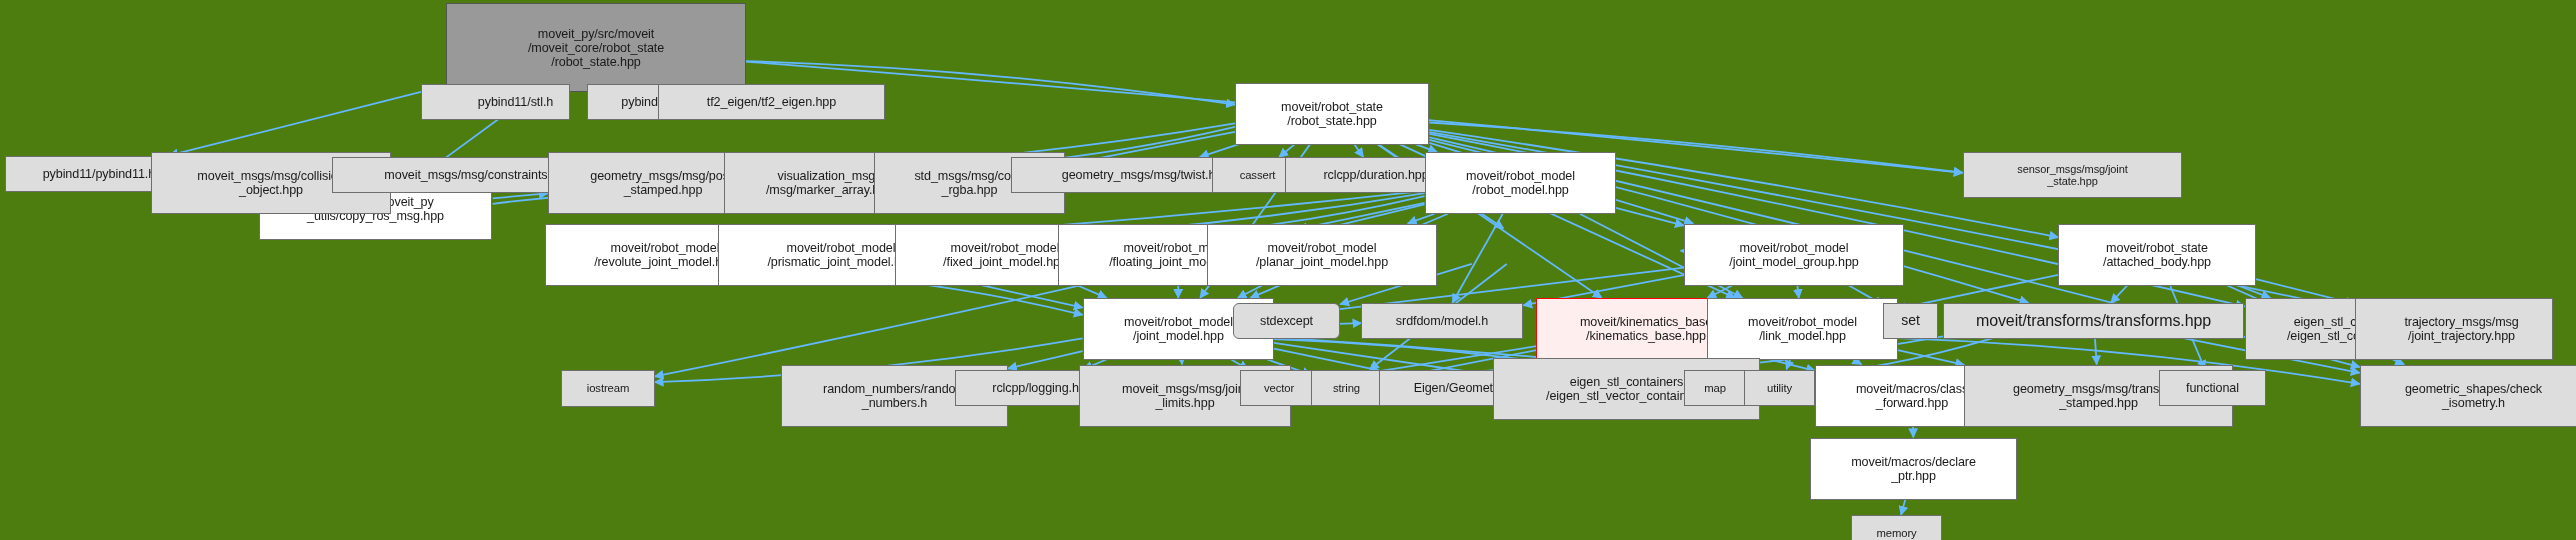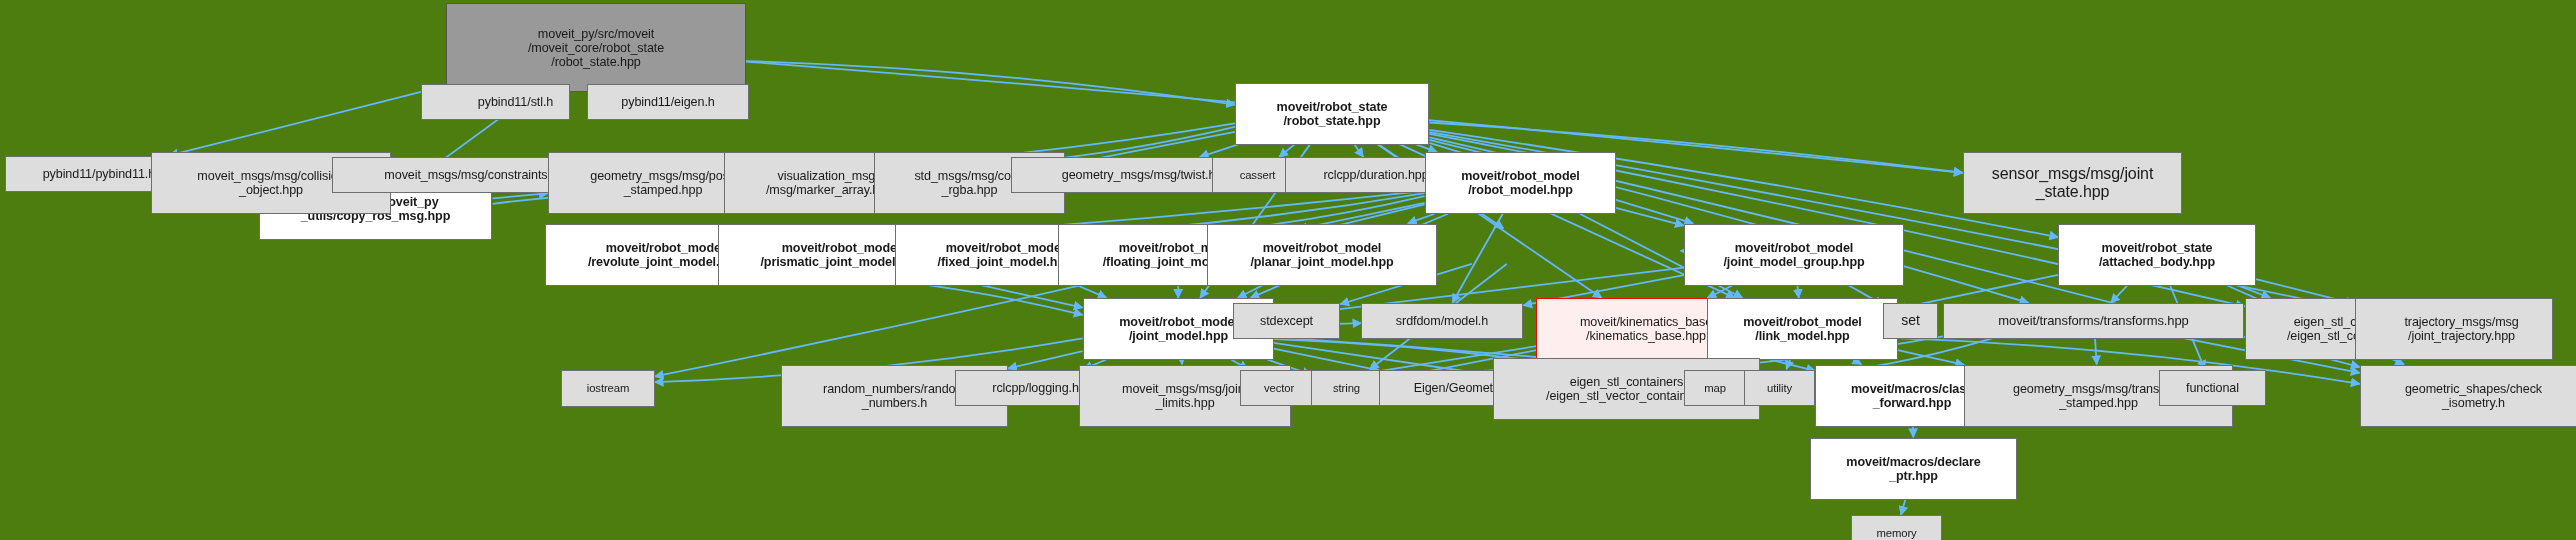--- a/index.html
+++ b/index.html
@@ -41,21 +41,20 @@
     padding: 0.8px 4.9px;
     z-index: 5;
   }
   .node.root {
     background: #999999;
     border-color: #555555;
   }
   .node.white {
     background: #ffffff;
     border-color: #6e6e6e;
-    font-weight: bold;
   }
   .node.highlight {
     background: #ffeeee;
     border: 0.8px solid #ff0000;
   }
 </style>
 </head>
 <body>
 
 <div id="graph">
@@ -157,63 +156,64 @@
         <path d="M 2351.6 616.0 Q 2348.8 626.0 2346.1 636.0" marker-end="url(#arrow)"></path>
       </g>
   </svg>
 <div class="node root" style="left: 446px; top: 3.2px; width: 300px; height: 89px; font-size: 12.6px;">moveit_py/src/moveit
 /moveit_core/robot_state
 /robot_state.hpp</div>
     <div class="node white" style="left: 259px; top: 178px; width: 233px; height: 62px; font-size: 12.6px;">moveit_py/moveit_py
 _utils/copy_ros_msg.hpp</div>
     <div class="node" style="left: 421px; top: 84px; width: 149px; height: 36px; font-size: 12.6px; padding-left: 45px;">pybind11/stl.h</div>
     <div class="node" style="left: 587px; top: 84px; width: 162px; height: 36px; font-size: 12.6px;">pybind11/eigen.h</div>
+    <div class="node" style="left: 658px; top: 84px; width: 227px; height: 36px; font-size: 12.6px;">tf2_eigen/tf2_eigen.hpp</div>
     <div class="node white" style="left: 1235px; top: 83px; width: 194px; height: 62px; font-size: 12.6px;">moveit/robot_state
 /robot_state.hpp</div>
     <div class="node" style="left: 4.9px; top: 156px; width: 188px; height: 36px; font-size: 12.6px;">pybind11/pybind11.h</div>
     <div class="node" style="left: 151px; top: 152px; width: 240px; height: 62px; font-size: 12.6px;">moveit_msgs/msg/collision
 _object.hpp</div>
     <div class="node" style="left: 332px; top: 157px; width: 292px; height: 36px; font-size: 12.6px;">moveit_msgs/msg/constraints.hpp</div>
     <div class="node" style="left: 548px; top: 152px; width: 230px; height: 62px; font-size: 12.6px;">geometry_msgs/msg/pose
 _stamped.hpp</div>
     <div class="node" style="left: 724px; top: 152px; width: 211px; height: 62px; font-size: 12.6px;">visualization_msgs
 /msg/marker_array.hpp</div>
     <div class="node" style="left: 874px; top: 152px; width: 191px; height: 62px; font-size: 12.6px;">std_msgs/msg/color
 _rgba.hpp</div>
     <div class="node" style="left: 1011px; top: 157px; width: 269px; height: 36px; font-size: 12.6px;">geometry_msgs/msg/twist.hpp</div>
     <div class="node" style="left: 1212px; top: 157px; width: 91px; height: 36px; font-size: 11.3px;">cassert</div>
     <div class="node" style="left: 1285px; top: 157px; width: 182px; height: 36px; font-size: 12.6px;">rclcpp/duration.hpp</div>
     <div class="node white" style="left: 1425px; top: 152px; width: 191px; height: 62px; font-size: 12.6px;">moveit/robot_model
 /robot_model.hpp</div>
-    <div class="node" style="left: 1963px; top: 152px; width: 219px; height: 62px; font-size: 16px;">sensor_msgs/msg/joint
+    <div class="node" style="left: 1963px; top: 152px; width: 219px; height: 46px; font-size: 11px;">sensor_msgs/msg/joint
 _state.hpp</div>
     <div class="node white" style="left: 545px; top: 224px; width: 240px; height: 62px; font-size: 12.6px;">moveit/robot_model
 /revolute_joint_model.hpp</div>
     <div class="node white" style="left: 718px; top: 224px; width: 246px; height: 62px; font-size: 12.6px;">moveit/robot_model
 /prismatic_joint_model.hpp</div>
     <div class="node white" style="left: 895px; top: 224px; width: 220px; height: 62px; font-size: 12.6px;">moveit/robot_model
 /fixed_joint_model.hpp</div>
     <div class="node white" style="left: 1058px; top: 224px; width: 240px; height: 62px; font-size: 12.6px;">moveit/robot_model
 /floating_joint_model.hpp</div>
     <div class="node white" style="left: 1207px; top: 224px; width: 230px; height: 62px; font-size: 12.6px;">moveit/robot_model
 /planar_joint_model.hpp</div>
     <div class="node white" style="left: 1684px; top: 224px; width: 220px; height: 62px; font-size: 12.6px;">moveit/robot_model
 /joint_model_group.hpp</div>
     <div class="node white" style="left: 2058px; top: 224px; width: 198px; height: 62px; font-size: 12.6px;">moveit/robot_state
 /attached_body.hpp</div>
     <div class="node white" style="left: 1083px; top: 298px; width: 191px; height: 62px; font-size: 12.6px;">moveit/robot_model
 /joint_model.hpp</div>
-    <div class="node" style="left: 1233px; top: 303px; width: 107px; height: 36px; font-size: 12.6px;">stdexcept</div>
+    <div class="node" style="left: 1233px; top: 303px; width: 107px; height: 36px; font-size: 12.6px; border-radius: 6px;">stdexcept</div>
     <div class="node" style="left: 1361px; top: 303px; width: 162px; height: 36px; font-size: 12.6px;">srdfdom/model.h</div>
     <div class="node highlight" style="left: 1536px; top: 298px; width: 220px; height: 62px; font-size: 12.6px;">moveit/kinematics_base
 /kinematics_base.hpp</div>
     <div class="node white" style="left: 1707px; top: 298px; width: 191px; height: 62px; font-size: 12.6px;">moveit/robot_model
 /link_model.hpp</div>
     <div class="node" style="left: 1883px; top: 303px; width: 55px; height: 36px; font-size: 14px;">set</div>
-    <div class="node" style="left: 1943px; top: 303px; width: 301px; height: 36px; font-size: 13px;">moveit/transforms/transforms.hpp</div>
+    <div class="node" style="left: 1943px; top: 303px; width: 301px; height: 36px; font-size: 16px;">moveit/transforms/transforms.hpp</div>
     <div class="node" style="left: 2245px; top: 298px; width: 211px; height: 62px; font-size: 12.6px;">eigen_stl_containers
 /eigen_stl_containers.h</div>
     <div class="node" style="left: 2355px; top: 298px; width: 198px; height: 62px; font-size: 12.6px; padding-left: 20px;">trajectory_msgs/msg
 /joint_trajectory.hpp</div>
     <div class="node" style="left: 561px; top: 370px; width: 94px; height: 37px; font-size: 11.3px;">iostream</div>
     <div class="node" style="left: 781px; top: 365px; width: 227px; height: 62px; font-size: 12.6px;">random_numbers/random
 _numbers.h</div>
     <div class="node" style="left: 955px; top: 370px; width: 175px; height: 36px; font-size: 12.6px;">rclcpp/logging.hpp</div>
     <div class="node" style="left: 1079px; top: 365px; width: 212px; height: 62px; font-size: 12.6px;">moveit_msgs/msg/joint
 _limits.hpp</div>

